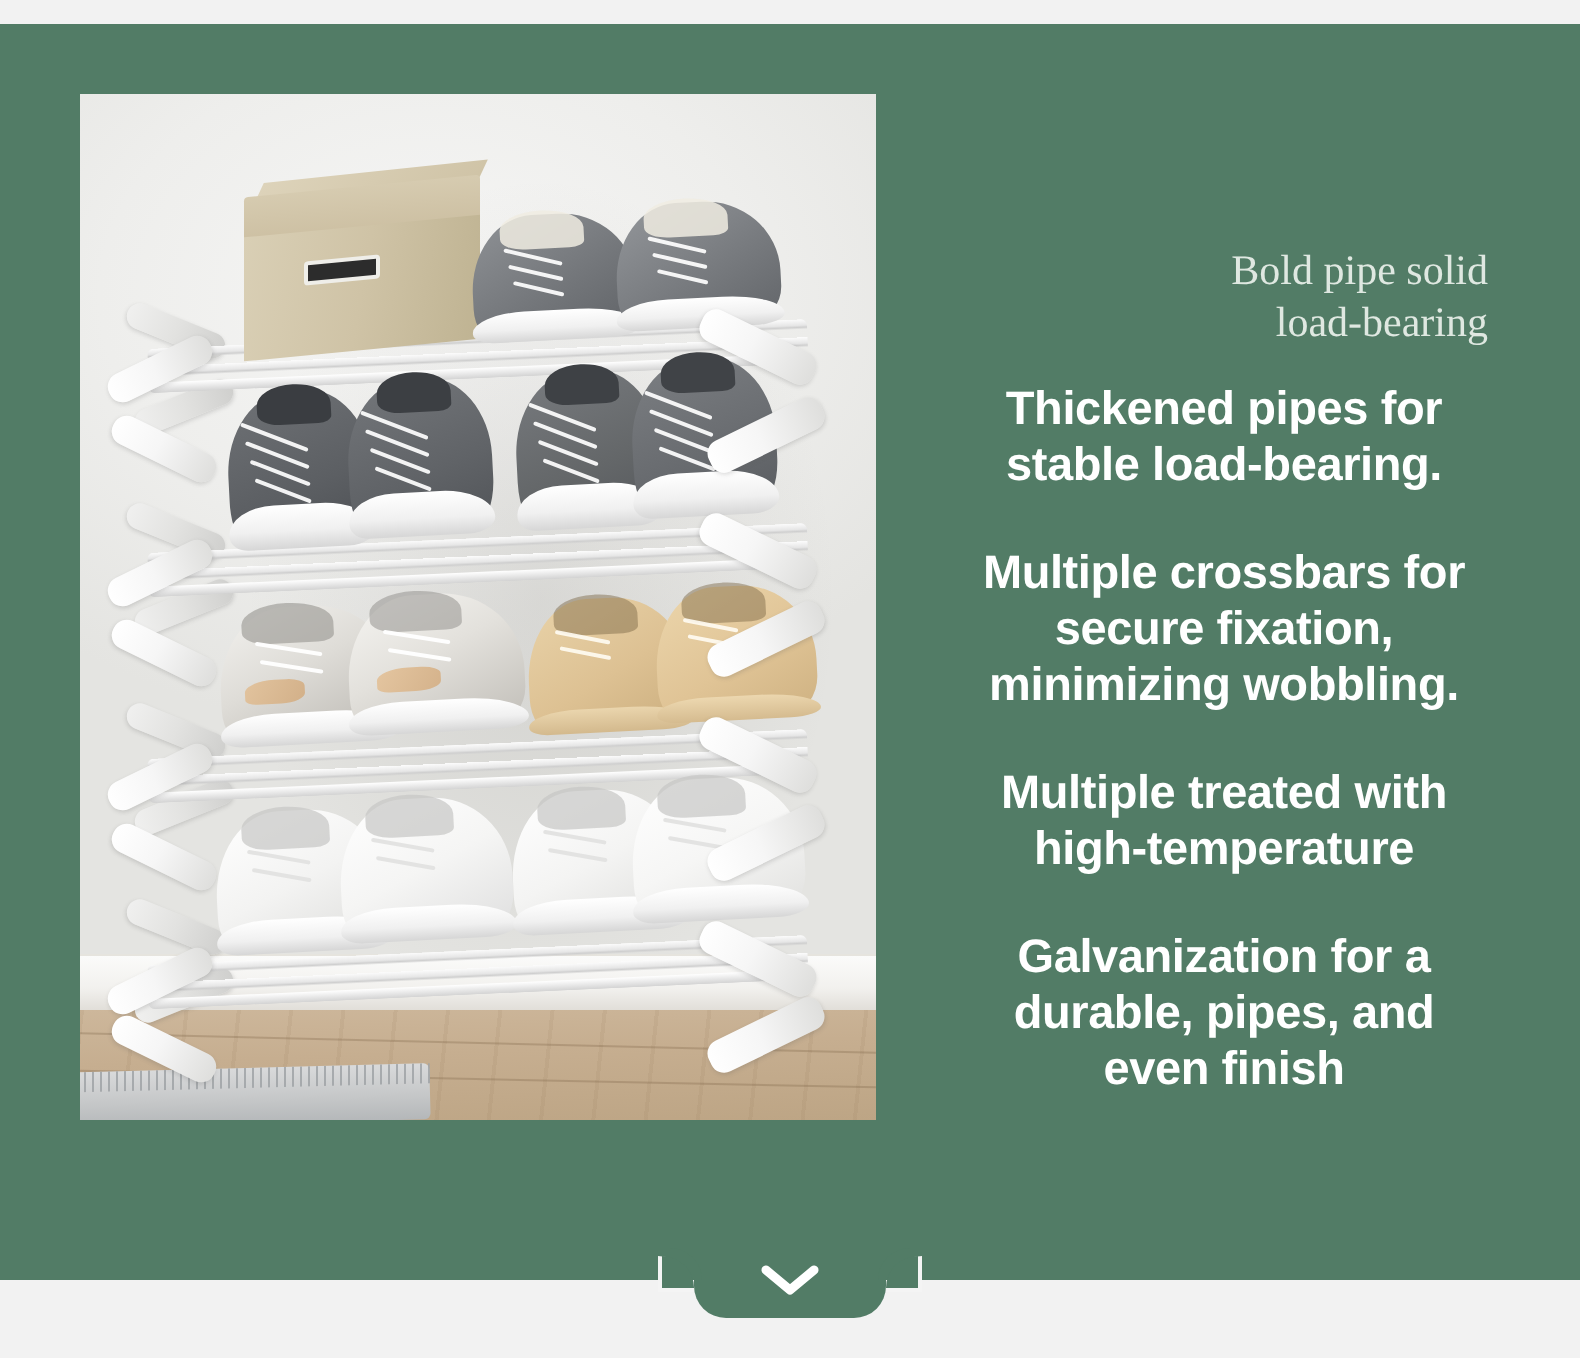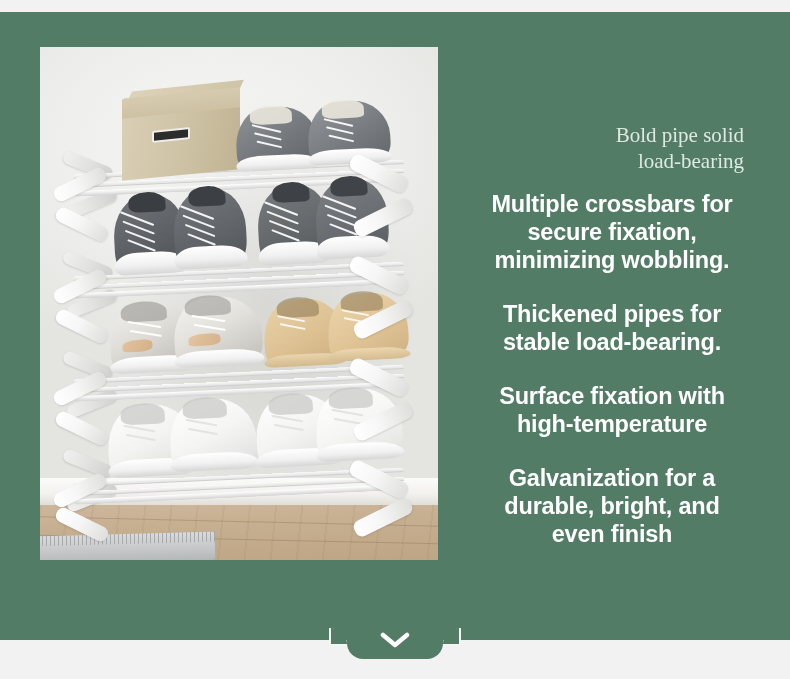--- a/index.html
+++ b/index.html
@@ -367,29 +367,29 @@
       <div class="zig" style="left:14px; top:374px; width:56px; height:15px; transform:rotate(26deg);"></div>
       <div class="zig" style="left:12px; top:436px; width:56px; height:15px; transform:rotate(-26deg);"></div>
       <div class="zig" style="left:14px; top:470px; width:56px; height:15px; transform:rotate(26deg);"></div>
     </div>
 
   </div>
 
   <div id="copy-block">
     <div id="tagline">Bold pipe solid
 load-bearing</div>
+    <div class="feature">Thickened pipes for
+stable load-bearing.</div>
     <div class="feature">Multiple crossbars for
 secure fixation,
 minimizing wobbling.</div>
-    <div class="feature">Thickened pipes for
-stable load-bearing.</div>
-    <div class="feature">Surface fixation with
+    <div class="feature">Multiple treated with
 high-temperature</div>
     <div class="feature">Galvanization for a
-durable, bright, and
+durable, pipes, and
 even finish</div>
   </div>
 
 </div>
 
 <div class="tab-notch left"></div>
 <div class="tab-notch right"></div>
 <div id="scroll-tab"></div>
 <div id="chevron-down-icon">
   <svg width="30" height="18" viewBox="0 0 30 18" aria-hidden="true">

